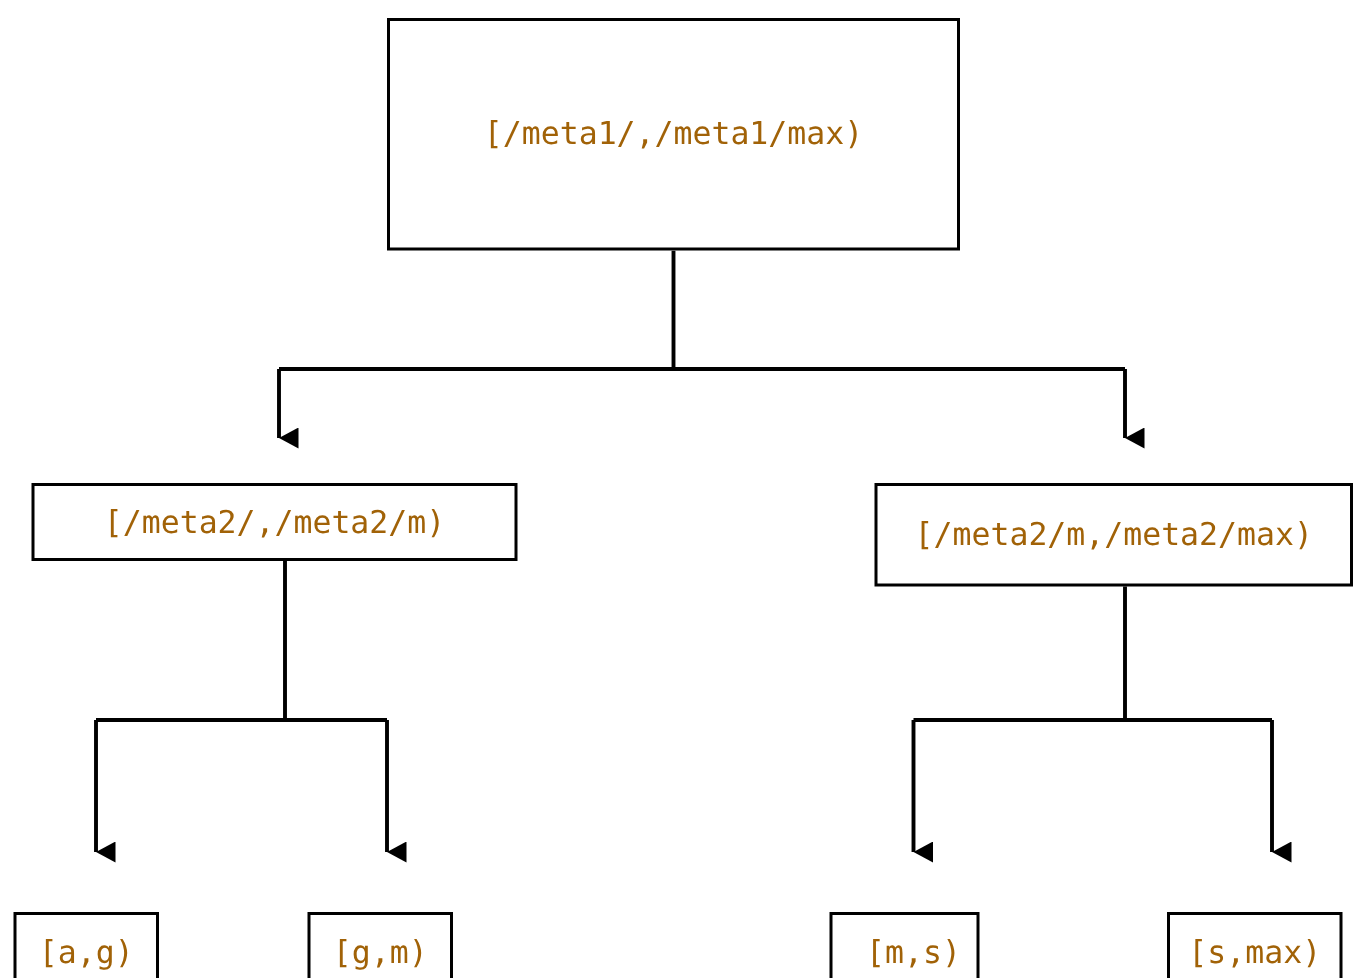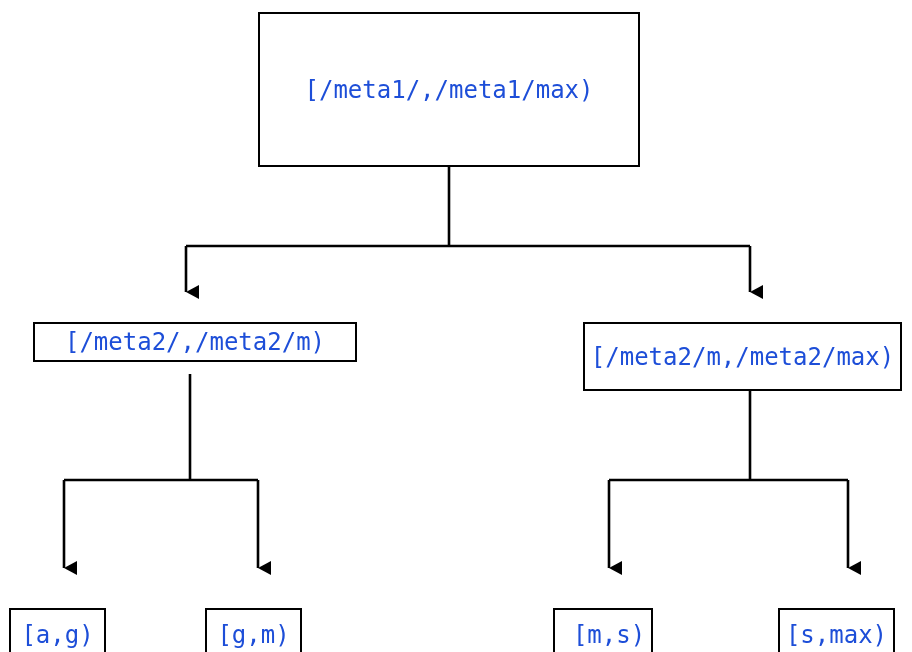--- a/index.html
+++ b/index.html
@@ -36,22 +36,22 @@
     color: #000000;
     font-family: "DejaVu Sans Mono", "Liberation Mono", monospace;
     font-size: 23px;
     line-height: 1;
     letter-spacing: 0;
     white-space: pre;
   }
   .node-label {
     display: block;
     font-family: "DejaVu Sans Mono", "Liberation Mono", monospace;
-    font-size: 24px;
-    color: #1d4ed8;
+    font-size: 21px;
+    color: #a16207;
     white-space: pre;
   }
   .node-root { font-size: 23px; }
   .node-mid  { font-size: 23px; }
   .node-leaf { font-size: 23px; margin-top: 24px; }
 </style>
 </head>
 <body>
 
 <div id="diagram-root">
@@ -82,21 +82,21 @@
       <path d="M 609 480 L 848 480" stroke="#000000" stroke-width="2.6" fill="none"></path>
       <path d="M 609 480 L 609 568" stroke="#000000" stroke-width="2.6" fill="none" marker-end="url(#arrow-down)"></path>
       <path d="M 848 480 L 848 568" stroke="#000000" stroke-width="2.6" fill="none" marker-end="url(#arrow-down)"></path>
     </g>
   </svg>
 
   <div class="node-box node-root" style="left:258px; top:12px; width:382px; height:155px;">
     <span class="node-label">[/meta1/,/meta1/max)</span>
   </div>
 
-  <div class="node-box node-mid" style="left:33px; top:322px; width:324px; height:40px;">
+  <div class="node-box node-mid" style="left:21px; top:322px; width:324px; height:52px;">
     <span class="node-label">[/meta2/,/meta2/m)</span>
   </div>
 
   <div class="node-box node-mid" style="left:583px; top:322px; width:319px; height:69px;">
     <span class="node-label">[/meta2/m,/meta2/max)</span>
   </div>
 
   <div class="node-box node-leaf" style="left:9px; top:584px; width:97px; height:54px;">
     <span class="node-label">[a,g)</span>
   </div>

